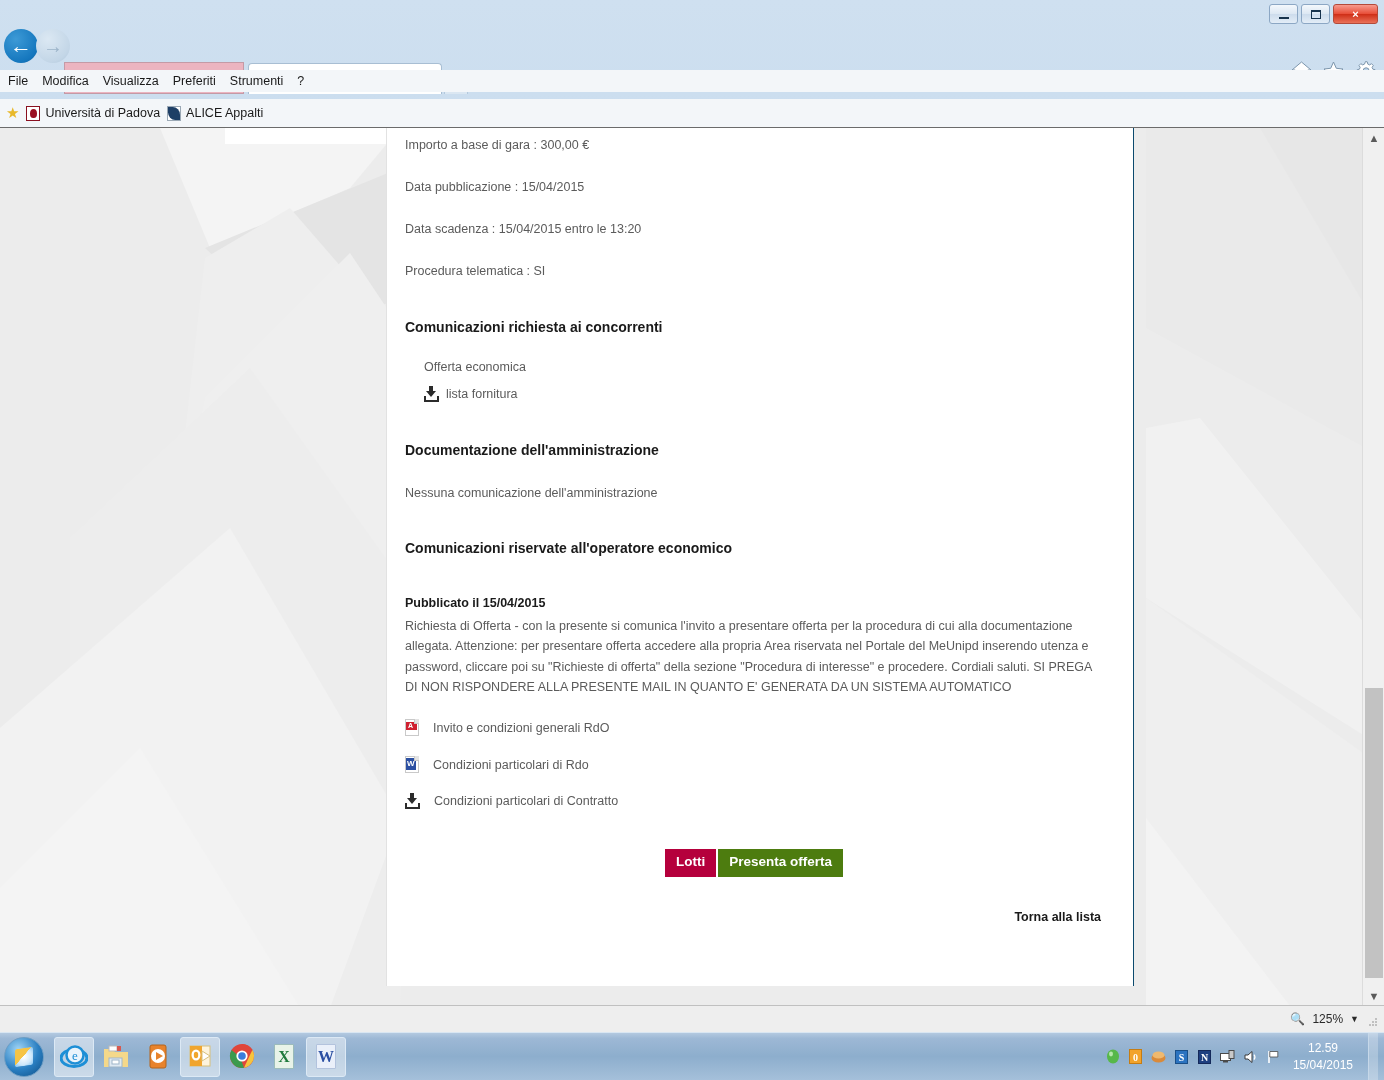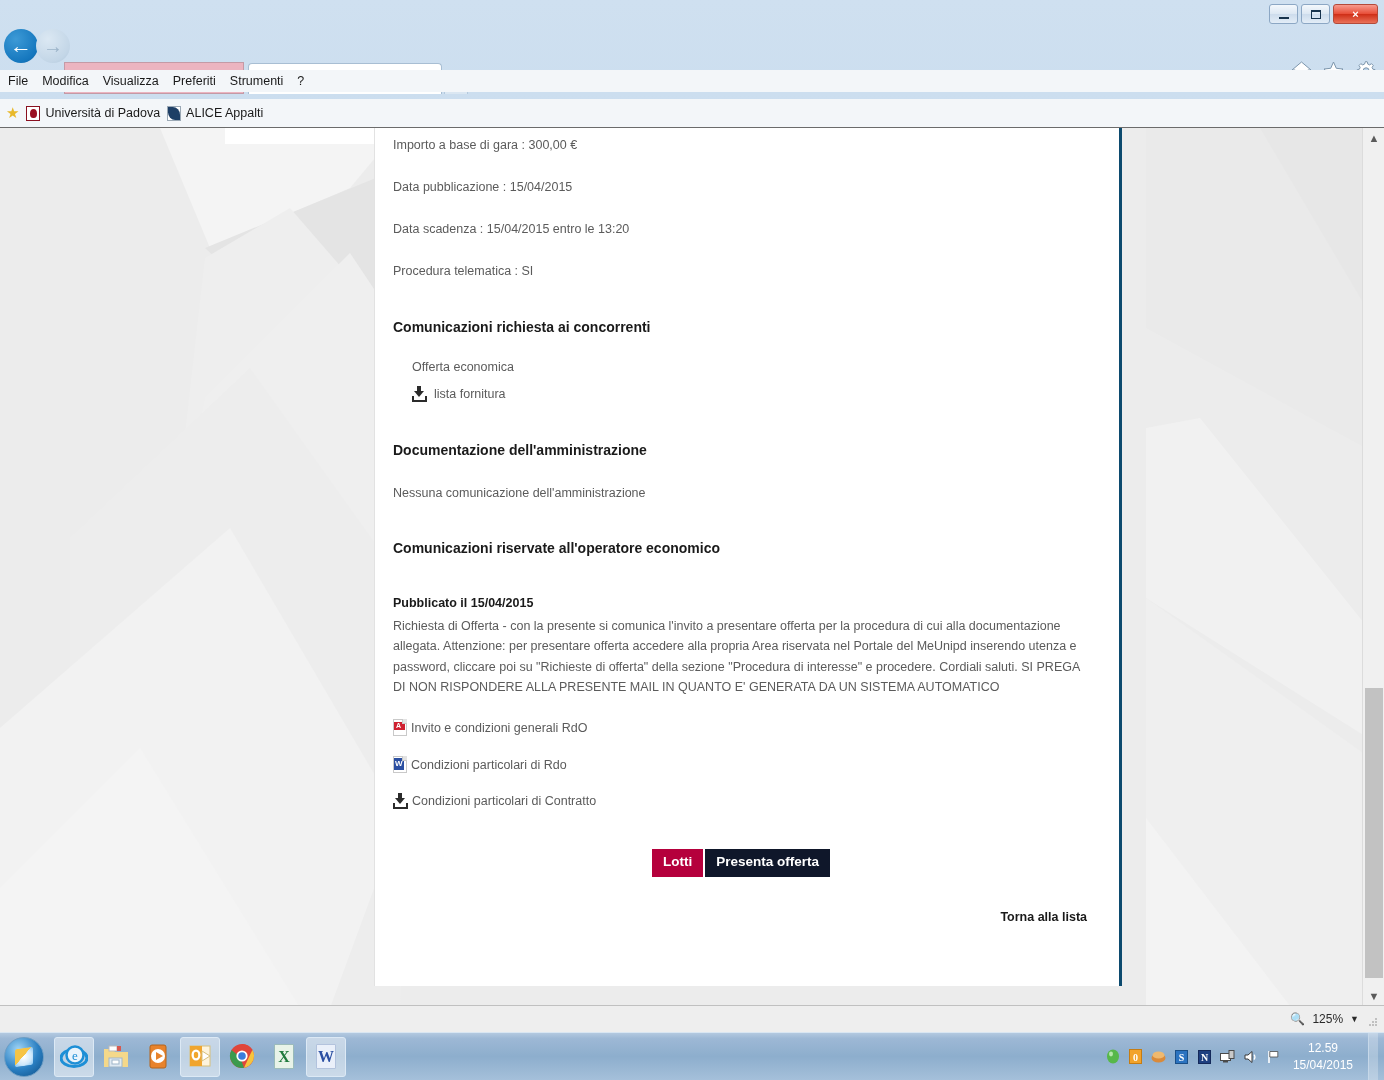--- a/index.html
+++ b/index.html
@@ -115,22 +115,22 @@
     background: #ececec; overflow: hidden;
     border-top: 1px solid #6b6b6b;
   }
   .bg-art { position: absolute; inset: 0; }
 
   .white-sliver {
     position: absolute; left: 225px; top: 0px; width: 175px; height: 16px; background: #ffffff;
   }
 
   .page-card {
-    position: absolute; left: 374px; top: 0px; width: 748px; height: 858px;
-    background: #ffffff; border-left: 1px solid #e2e2e2; border-right: 3px solid #0c4a6e;
+    position: absolute; left: 386px; top: 0px; width: 748px; height: 858px;
+    background: #ffffff; border-left: 1px solid #e2e2e2; border-right: 1px solid #0c4a6e;
   }
   .card-inner { padding: 8px 30px 0 18px; }
 
   .meta-line {
     font-size: 12.5px; color: #5b5b5b; margin-bottom: 27px; line-height: 1.2;
   }
   .meta-line:first-child { margin-top: 2px; }
 
   h2.sec {
     font-size: 14px; color: #1a1a1a; font-weight: bold; margin: 40px 0 0 0;
@@ -142,21 +142,21 @@
   .doc-row { display: flex; align-items: center; gap: 7px; margin-top: 12px; }
   .doc-row.indent { margin-left: 19px; }
   .doc-label { font-size: 12.5px; color: #5b5b5b; }
 
   .plain-text { font-size: 12.5px; color: #5b5b5b; margin-top: 28px; }
 
   .pub-date { font-size: 12.5px; color: #1a1a1a; font-weight: bold; margin-top: 40px; }
   .pub-body { font-size: 12.5px; color: #5b5b5b; line-height: 1.62; margin-top: 6px; }
 
   .attach-list { margin-top: 22px; }
-  .attach-row { display: flex; align-items: center; gap: 4px; margin-bottom: 20px; text-align: center; }
+  .attach-row { display: flex; align-items: center; gap: 14px; margin-bottom: 20px; text-align: center; }
   .attach-label { font-size: 12.5px; color: #5b5b5b; }
 
   .btn-bar { display: flex; justify-content: center; margin-top: 40px; }
   .btn-group { display: flex; gap: 2px; }
   .btn {
     color: #ffffff; font-size: 13.5px; font-weight: bold;
     padding: 6px 11px 7px 11px; line-height: 1.1; white-space: nowrap;
   }
   .foot-link { text-align: right; font-size: 12.5px; color: #1a1a1a; font-weight: bold; margin-top: 33px; padding-right: 2px; }
 
@@ -430,21 +430,21 @@
                 <span class="head"></span>
                 <span class="tray"></span>
             </span>
             <span class="attach-label">Condizioni particolari di Contratto</span>
           </div>
         </div>
 
         <div class="btn-bar">
           <div class="btn-group">
             <div class="btn" id="btn-lotti" style="background: rgb(181, 0, 60);">Lotti</div>
-            <div class="btn" id="btn-presenta" style="background: #0f172a;">Presenta offerta</div>
+            <div class="btn" id="btn-presenta" style="background: #4d7c0f;">Presenta offerta</div>
           </div>
         </div>
 
         <div class="foot-link">Torna alla lista</div>
       </div>
     </div>
 
     <div class="vscroll">
       <div class="vs-arrow vs-up">▲</div>
       <div class="vs-thumb"></div>

